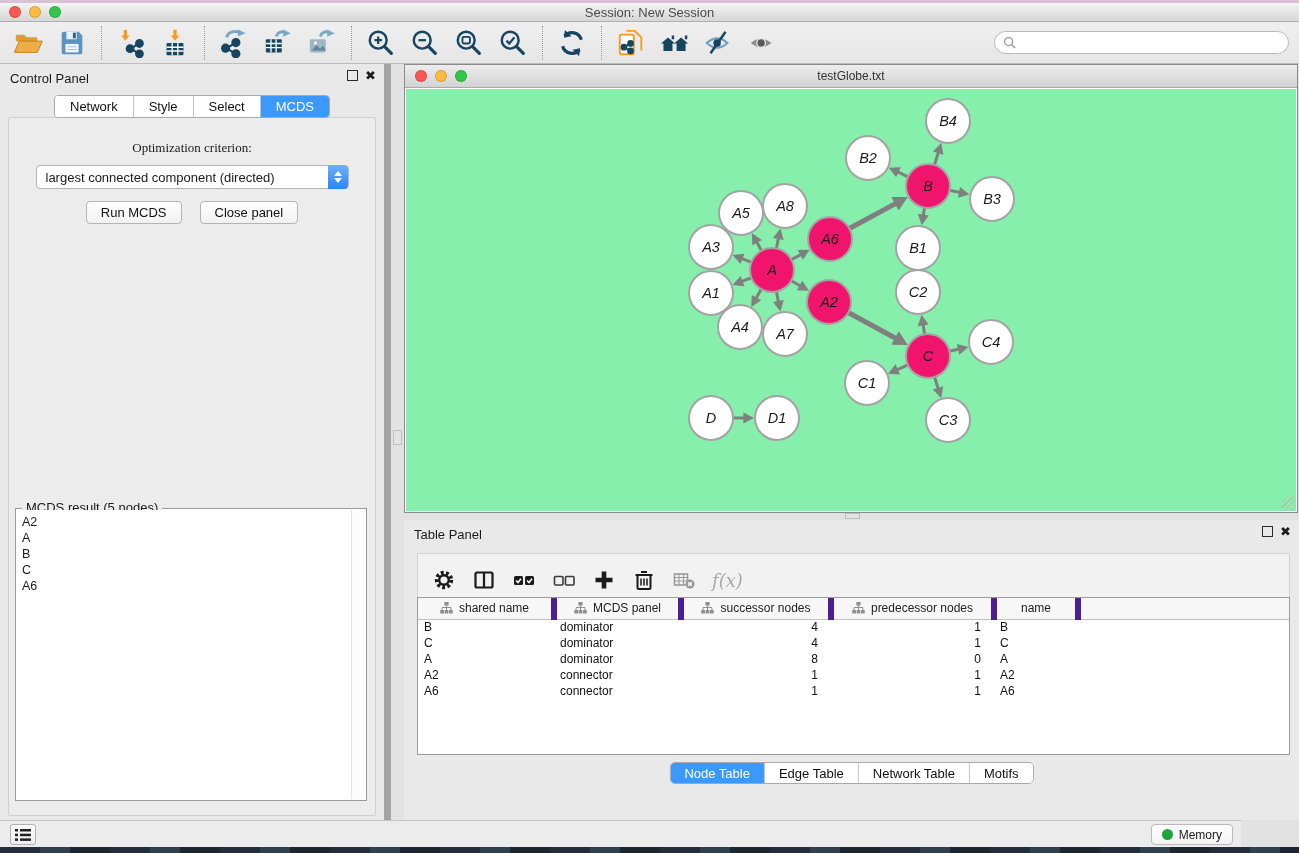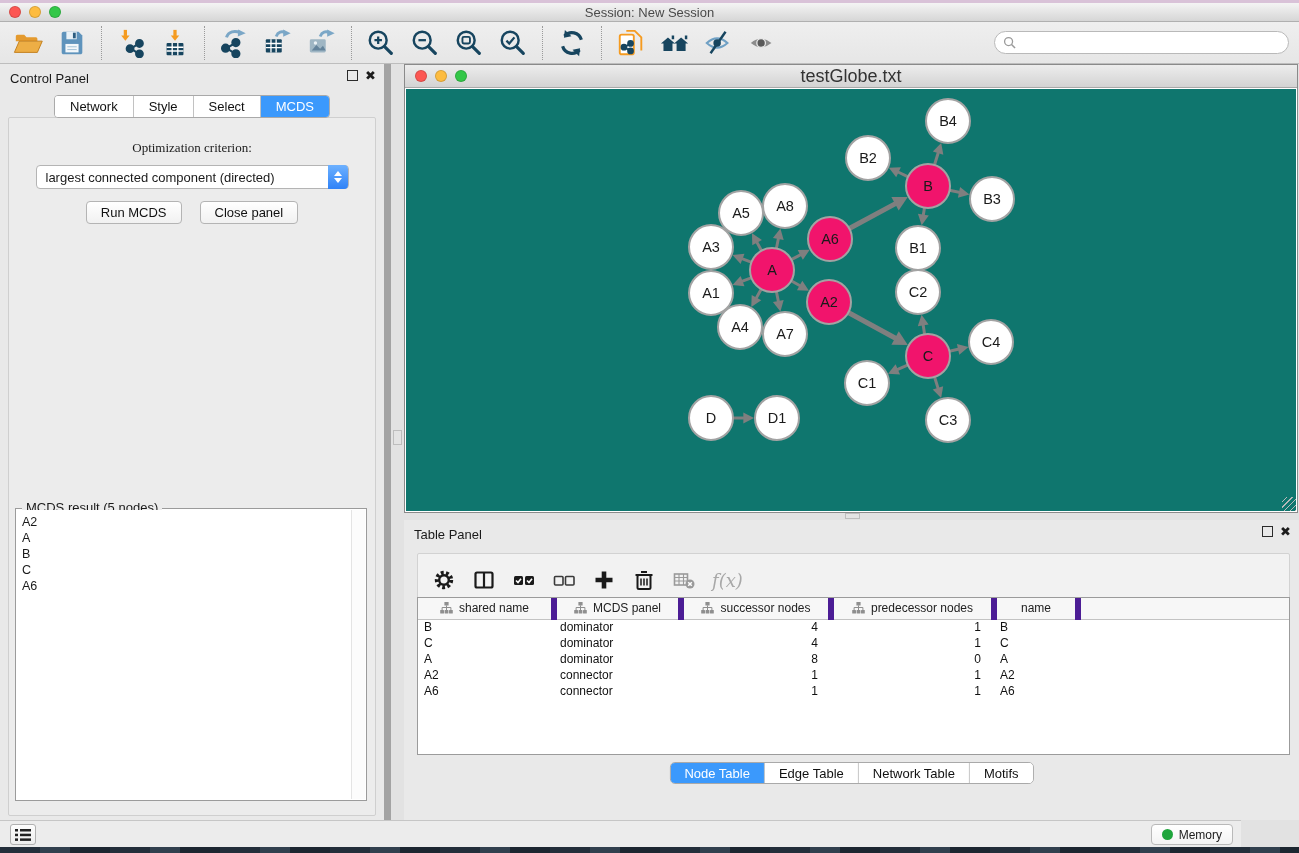--- a/index.html
+++ b/index.html
@@ -53,22 +53,22 @@
     border:1px solid #9b9b9b; background:#fff; }
   .result-legend { position:absolute; top:-9px; left:6px; background:#ececec; padding:0 4px; font-size:13px; }
   .result-list { position:absolute; inset:1px 15px 1px 1px; background:#fff; padding:4px 0 0 5px; list-style:none; }
   .result-list li { font-size:12.5px; line-height:16px; cursor:default; }
   .result-scroll { position:absolute; top:1px; bottom:1px; right:1px; width:14px; background:#fcfcfc; border-left:1px solid #e4e4e4; }
 
   
   .net-win { position:absolute; left:404px; top:64px; width:894px; height:449px; border:1px solid #8a8a8a; background:#fff; }
   .net-title { height:23px; background:linear-gradient(#ededed,#d3d3d3); border-bottom:1px solid #a8a8a8; position:relative; display:flex; align-items:center; }
   .net-title .tl-group { margin-left:10px; }
-  .net-title .win-title { position:absolute; left:0; right:0; text-align:center; font-size:18px; color:#333; }
-  .net-canvas { position:absolute; inset:24px 1px 1px 1px; background:#0f766e; overflow:hidden; }
+  .net-title .win-title { position:absolute; left:0; right:0; text-align:center; font-size:12px; color:#333; }
+  .net-canvas { position:absolute; inset:24px 1px 1px 1px; background:#86efac; overflow:hidden;font-style:italic; }
   .resize-grip { position:absolute; right:1px; bottom:1px; width:14px; height:14px; cursor:nwse-resize;
     background:repeating-linear-gradient(135deg, transparent 0 3px, #b9b9b9 3px 4px); }
   .thumb { position:absolute; background:#e3e3e3; border:1px solid #bdbdbd; }
 
   
   .table-panel { position:absolute; left:404px; top:520px; width:895px; height:300px; background:#e9e9e9; }
   .tp-toolbar { position:absolute; left:13px; right:9px; top:33px; height:54px; background:#f2f2f2;
     border:1px solid #d2d2d2; border-radius:2px; display:flex; align-items:center; padding-left:8px; gap:4px; }
   .tp-btn { background:none; border:none; padding:2px 6px; cursor:pointer; display:flex; align-items:center; }
   .fx { font-family:"DejaVu Serif","Liberation Serif",serif; font-style:italic; font-size:18px; color:#a8a8a8; }

